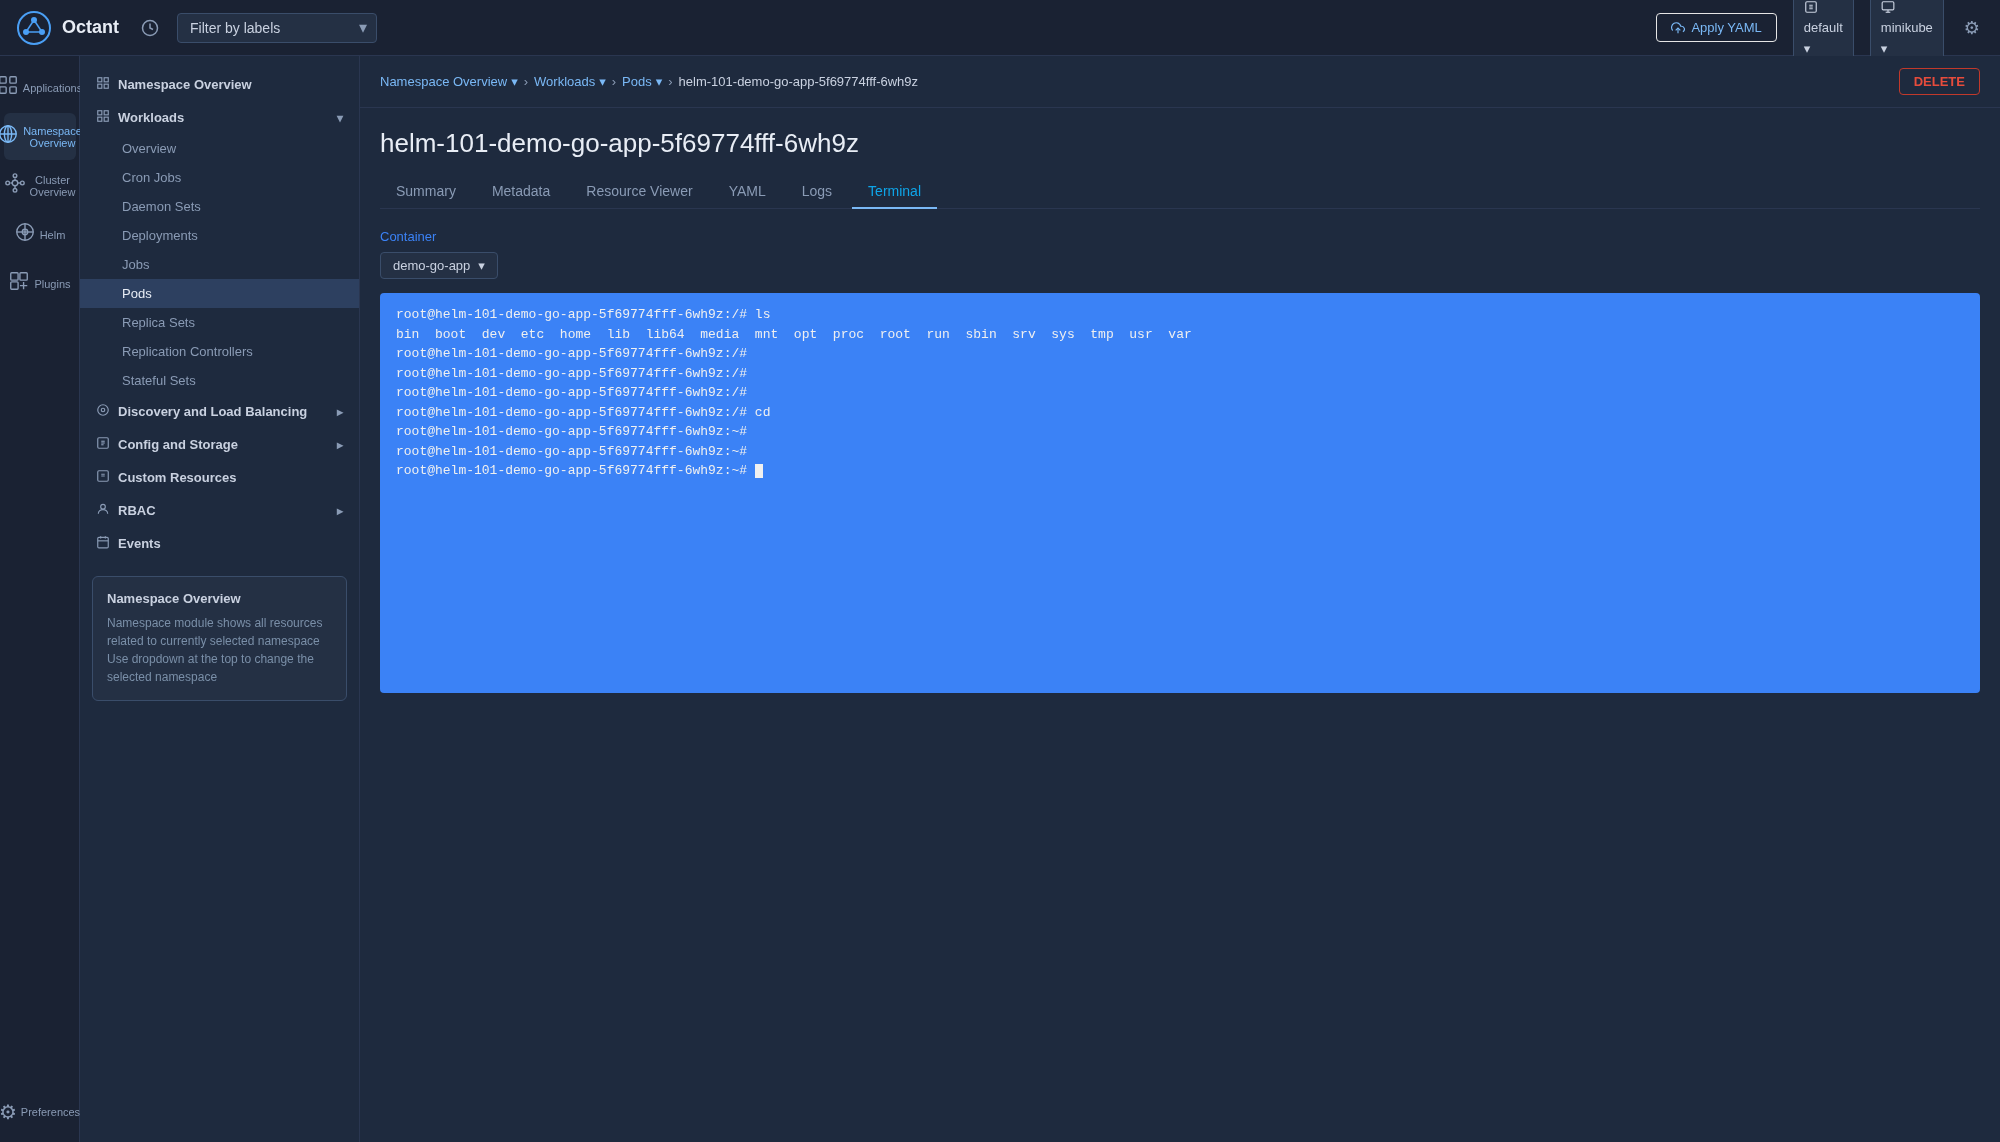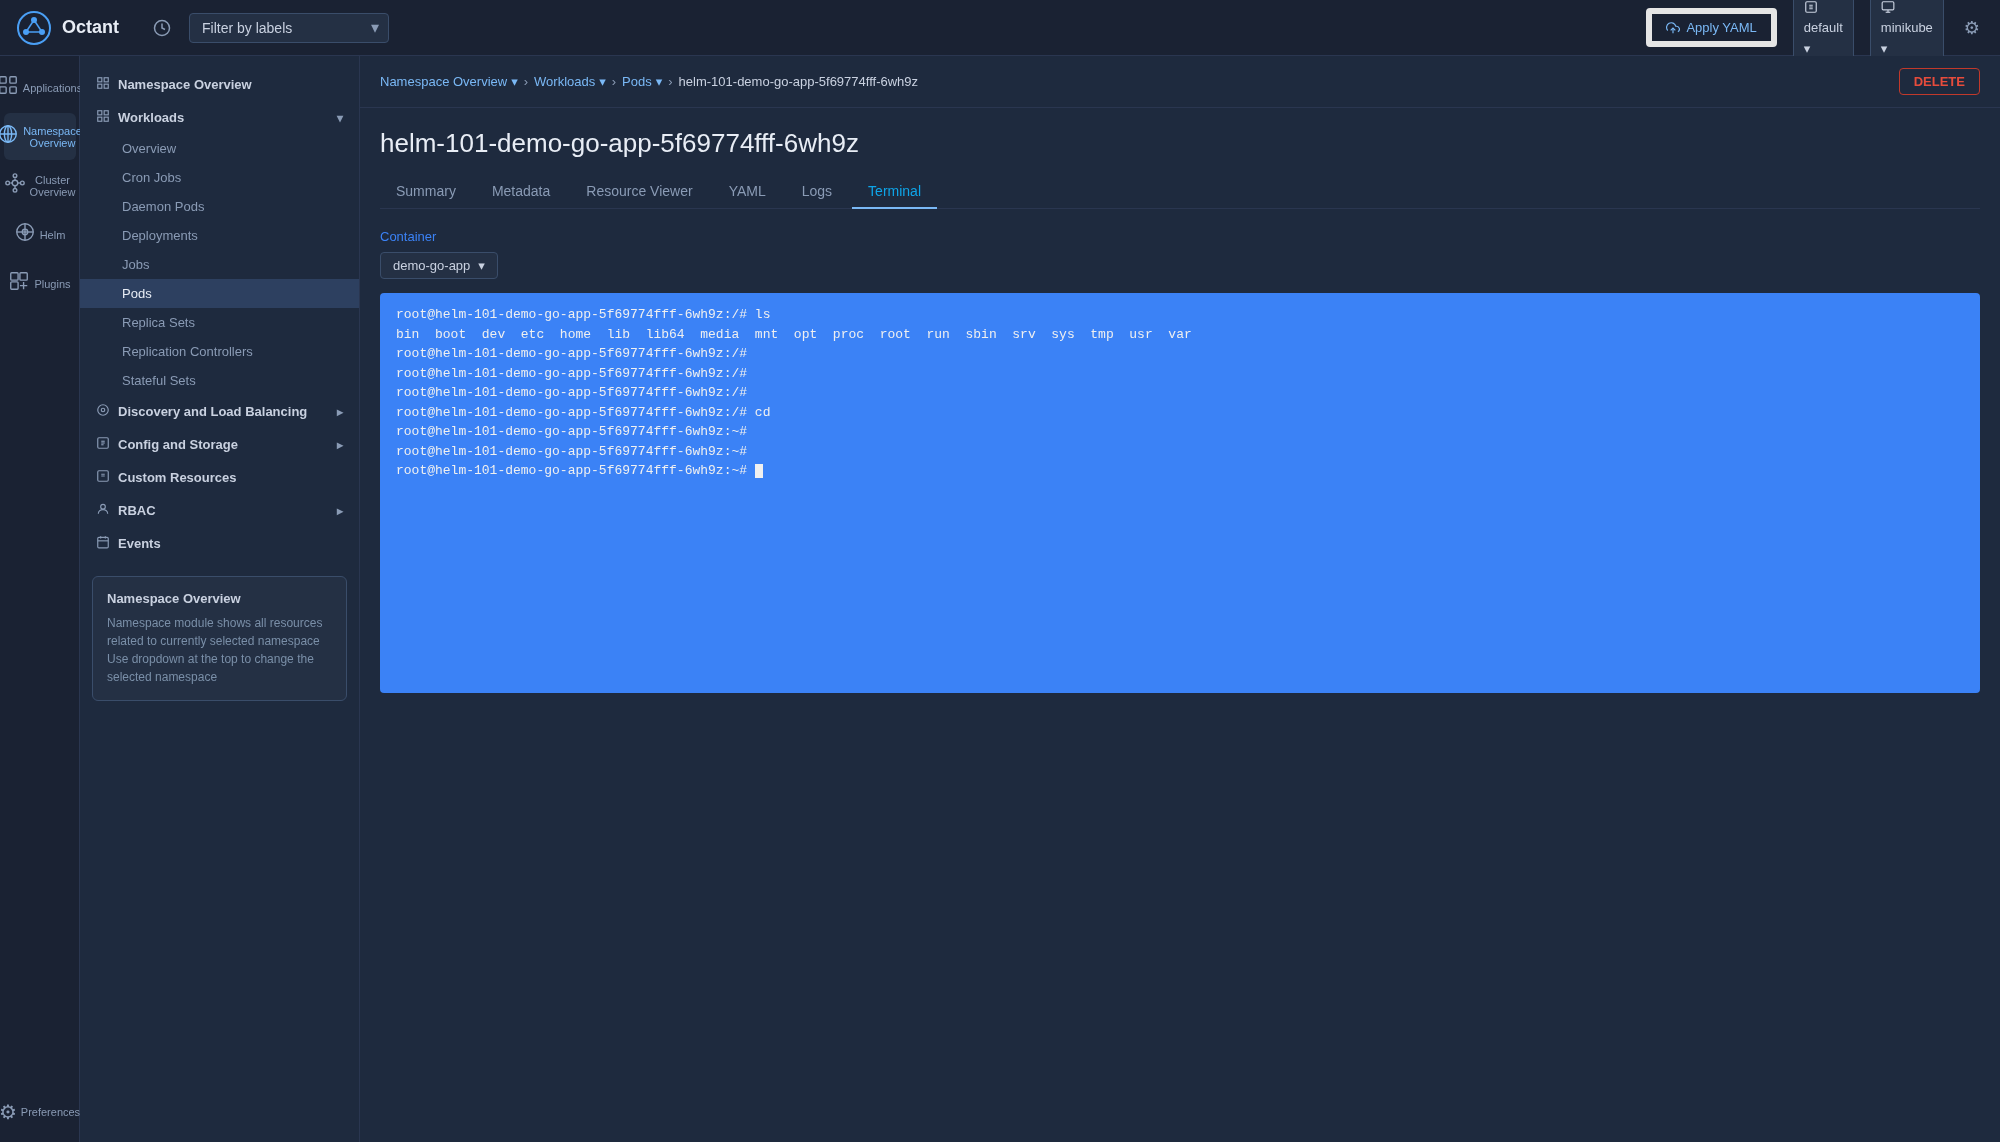--- a/index.html
+++ b/index.html
@@ -25,21 +25,21 @@
       flex-shrink: 0;
       gap: 12px;
     }
     .logo-area {
       display: flex;
       align-items: center;
       gap: 10px;
       color: #e8edf5;
       font-size: 18px;
       font-weight: 600;
-      margin-right: 16px;
+      margin-right: 4px;
     }
     .logo-icon {
       width: 36px;
       height: 36px;
     }
     .history-btn {
       background: none;
       border: none;
       color: #8a9bb5;
       cursor: pointer;
@@ -73,21 +73,21 @@
       pointer-events: none;
     }
     .header-spacer { flex: 1; }
     .header-actions {
       display: flex;
       align-items: center;
       gap: 16px;
     }
     .apply-yaml-btn {
       background: none;
-      border: 6px solid #e5e5e5;
+      border: 1px solid #e5e5e5;
       border-radius: 4px;
       color: #7ab8f5;
       padding: 6px 14px;
       font-size: 13px;
       cursor: pointer;
       display: flex;
       align-items: center;
       gap: 6px;
     }
     .dropdown-chip {
@@ -493,21 +493,21 @@
       <span class="sidebar-section-chevron">▾</span>
     </div>
 
     <div class="sidebar-item">
       <span>Overview</span>
     </div>
     <div class="sidebar-item">
       <span>Cron Jobs</span>
     </div>
     <div class="sidebar-item">
-      <span>Daemon Pods</span>
+      <span>Daemon Sets</span>
     </div>
     <div class="sidebar-item">
       <span>Deployments</span>
     </div>
     <div class="sidebar-item">
       <span>Jobs</span>
     </div>
     <div class="sidebar-item active">
       <span>Pods</span>
     </div>

